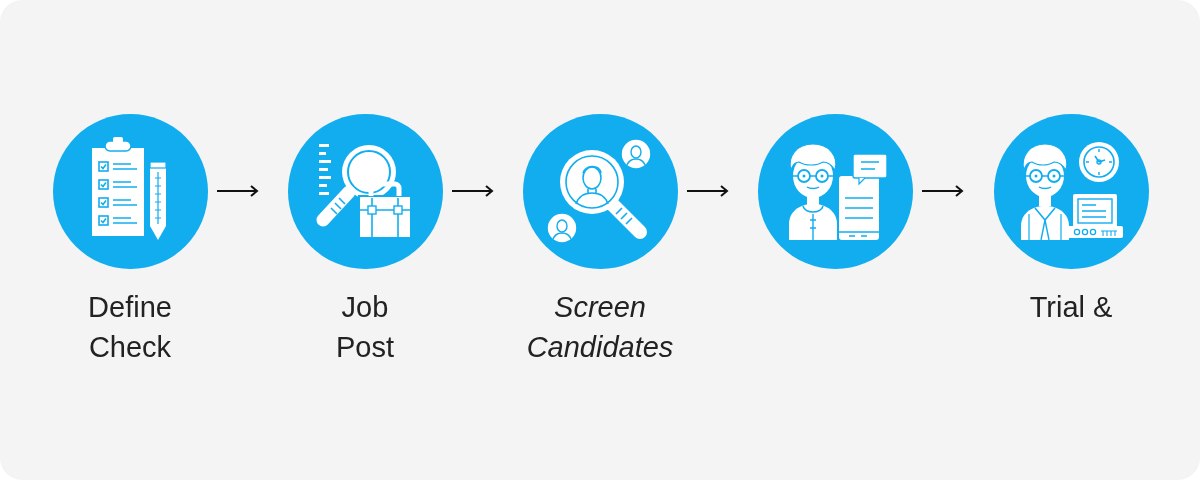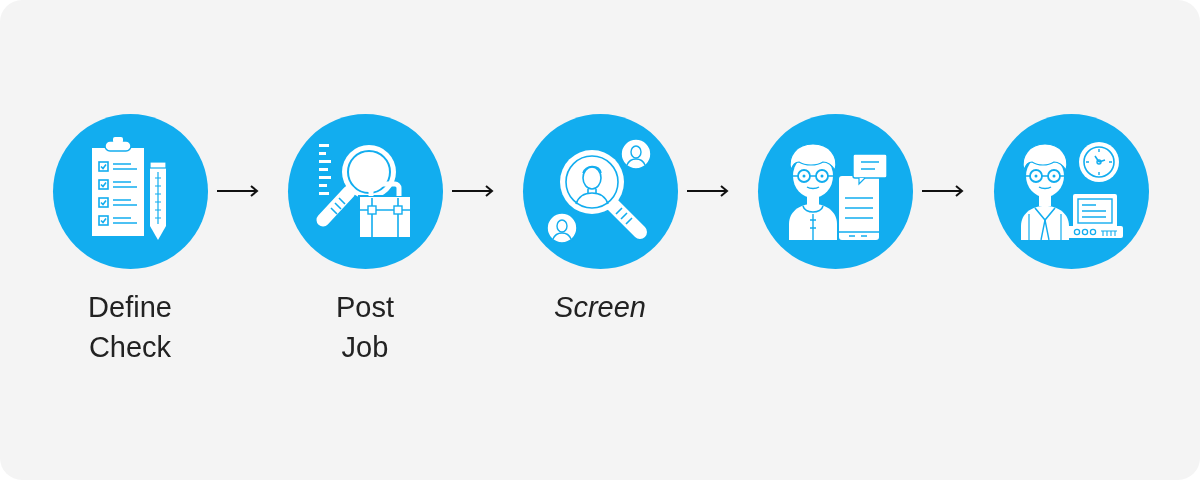--- a/index.html
+++ b/index.html
@@ -110,22 +110,22 @@
         <path d="M34 66l6 6M30 71l6 6M26 76l6 6" stroke="#12adef" stroke-width="1.6"></path>
         <rect x="54" y="64" width="52" height="42" fill="#fff" stroke="#12adef" stroke-width="2"></rect>
         <path d="M66 64v-8a4 4 0 0 1 4-4h20a4 4 0 0 1 4 4v8" fill="none" stroke="#fff" stroke-width="5"></path>
         <path d="M54 78h52" stroke="#12adef" stroke-width="1.6"></path>
         <path d="M67 66v40M93 66v40" stroke="#12adef" stroke-width="1.6"></path>
         <rect x="63" y="74" width="8" height="8" fill="#fff" stroke="#12adef" stroke-width="1.4"></rect>
         <rect x="89" y="74" width="8" height="8" fill="#fff" stroke="#12adef" stroke-width="1.4"></rect>
       </svg>
     </div>
     <div class="label">
+      <span>Job</span>
       <span>Post</span>
-      <span>Job</span>
     </div>
   </div>
 
   <div class="arrow" style="left:451px;">
     <svg width="44" height="16" viewBox="0 0 44 16">
         <path d="M1 8h40M35 3l6 5-6 5" fill="none" stroke="#111" stroke-width="2"></path>
       </svg>
   </div>
 
   <div class="step" style="left:600px;font-style:italic;">
@@ -148,20 +148,21 @@
         </g>
         <circle cx="22" cy="96" r="15" fill="#fff" stroke="#12adef" stroke-width="1.6"></circle>
         <g fill="none" stroke="#12adef" stroke-width="1.4">
           <ellipse cx="22" cy="94" rx="5" ry="6"></ellipse>
           <path d="M13 107c2-5 5-6 9-6s7 1 9 6"></path>
         </g>
       </svg>
     </div>
     <div class="label">
       <span>Screen</span>
+      <span>Candidates</span>
     </div>
   </div>
 
   <div class="arrow" style="left:686px;">
     <svg width="44" height="16" viewBox="0 0 44 16">
         <path d="M1 8h40M35 3l6 5-6 5" fill="none" stroke="#111" stroke-width="2"></path>
       </svg>
   </div>
 
   <div class="step" style="left:835px;">
@@ -220,16 +221,17 @@
         <rect x="67" y="67" width="34" height="24" fill="none" stroke="#12adef" stroke-width="1.4"></rect>
         <path d="M71 73h14M71 79h24M71 85h24" stroke="#12adef" stroke-width="1.4"></path>
         <rect x="56" y="94" width="56" height="12" rx="2" fill="#fff"></rect>
         <circle cx="66" cy="100" r="2.6" fill="none" stroke="#12adef" stroke-width="1.3"></circle>
         <circle cx="74" cy="100" r="2.6" fill="none" stroke="#12adef" stroke-width="1.3"></circle>
         <circle cx="82" cy="100" r="2.6" fill="none" stroke="#12adef" stroke-width="1.3"></circle>
         <path d="M90 99h16M92 99v5M96 99v5M100 99v5M104 99v5" stroke="#12adef" stroke-width="1.1"></path>
       </svg>
     </div>
     <div class="label">
+      <span>Trial &amp;</span>
     </div>
   </div>
 
 </div>
 
 </body></html>

